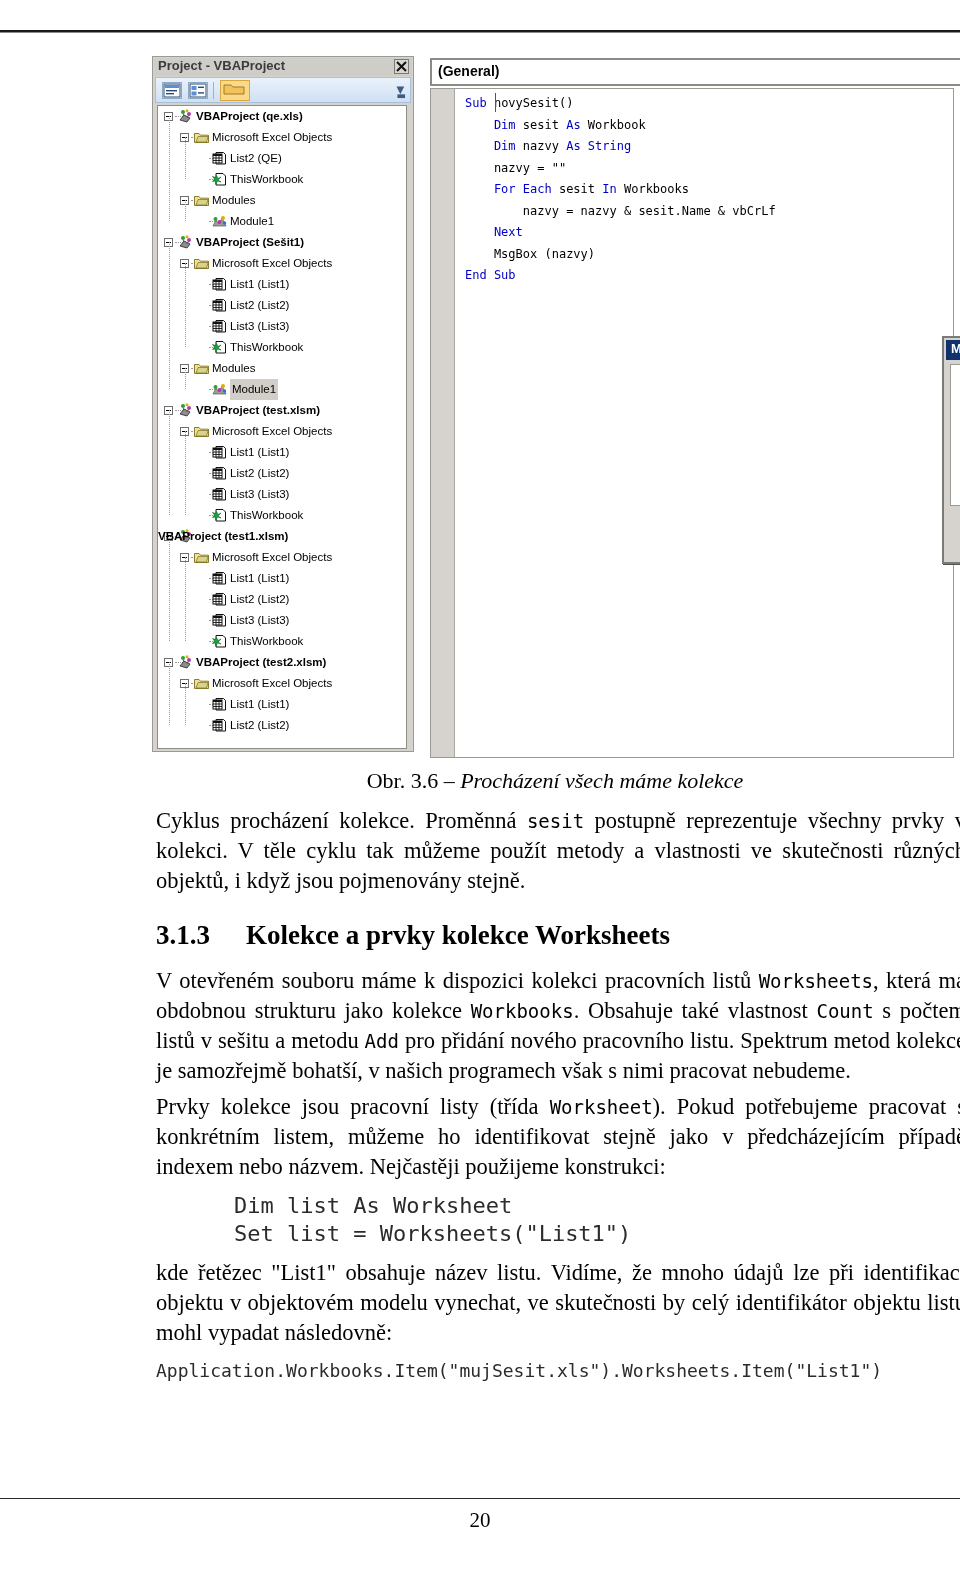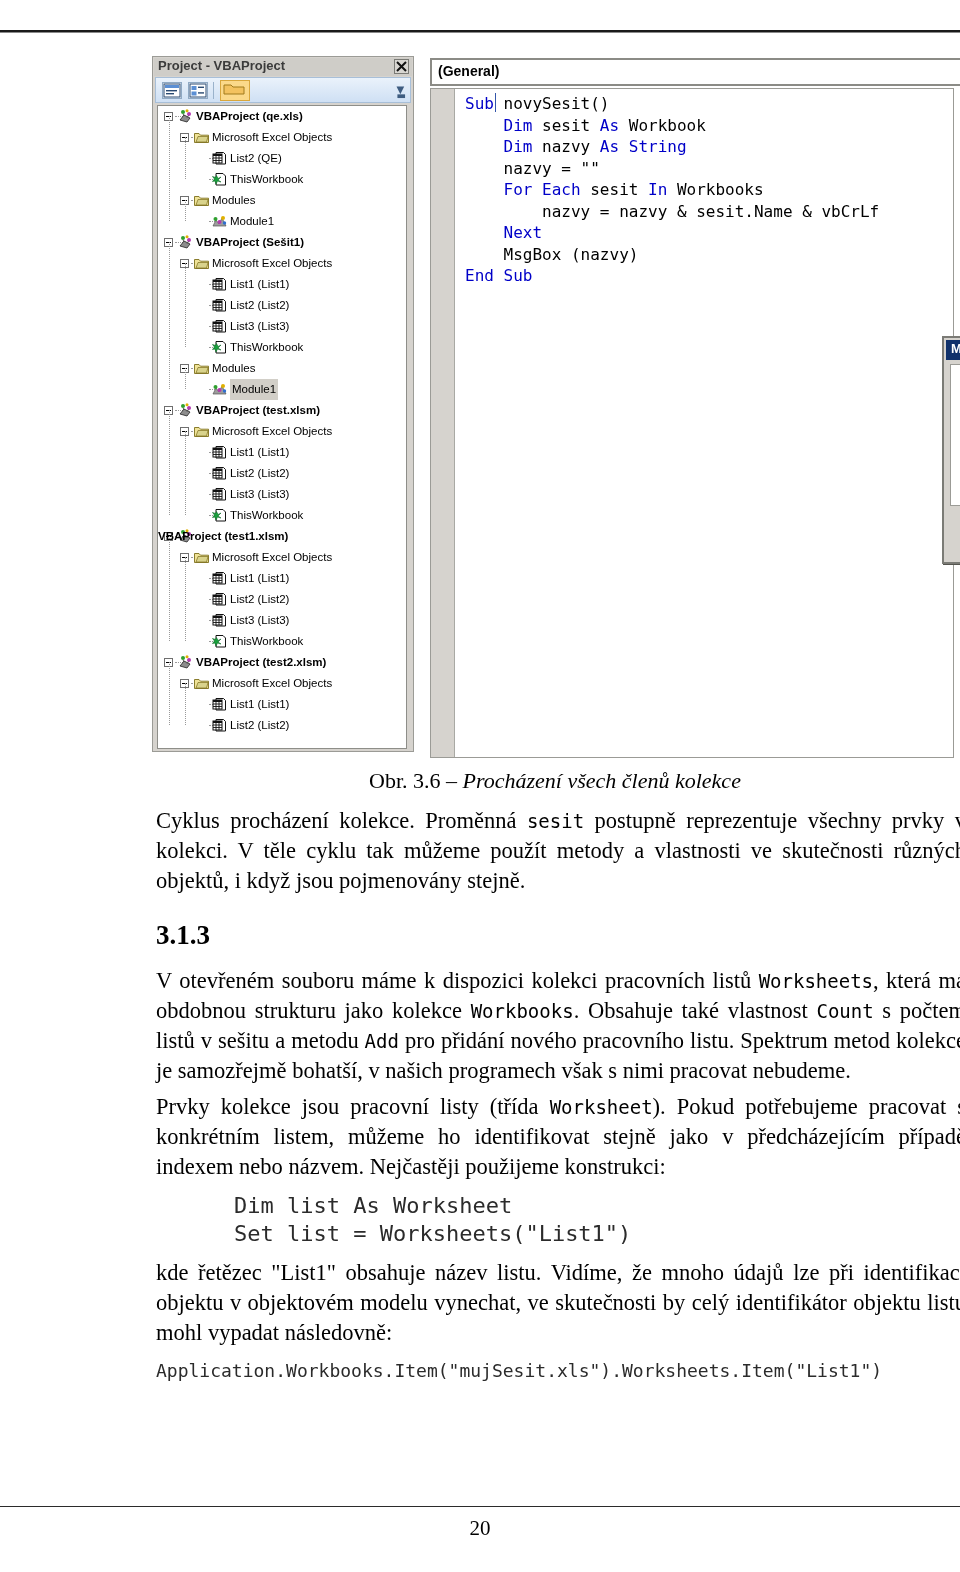--- a/index.html
+++ b/index.html
@@ -136,21 +136,21 @@
     position:absolute;left:0;top:32px;width:524px;height:670px;
     background:#ffffff;border:1px solid #9b9b96;box-sizing:border-box;
   }
   .code-gutter{
     position:absolute;left:0;top:0;width:24px;height:100%;
     background:#d6d3ce;border-right:1px solid #a9a9a4;box-sizing:border-box;
   }
   .code-lines{
     position:absolute;left:34px;top:4px;
     font-family:"DejaVu Sans Mono","Liberation Mono",monospace;
-    font-size:16px;line-height:21.5px;
+    font-size:12px;line-height:21.5px;
     white-space:pre;
     color:#000;
   }
   .kw{color:#0000c8;}
   .caret{
     position:absolute;left:64px;top:4px;width:1px;height:19px;background:#3355aa;
   }
 
   
   .msgbox{
@@ -197,21 +197,21 @@
     font-family:"DejaVu Sans Mono","Liberation Mono",monospace;
     font-size:22px;line-height:28px;white-space:pre;
     margin:10px 0 10px 78px;color:#2b2b2b;
   }
   .codeline-small{
     font-family:"DejaVu Sans Mono","Liberation Mono",monospace;
     font-size:18px;line-height:26px;white-space:pre;margin:10px 0 0 0;color:#2b2b2b;
   }
 
   
-  .page-footer{position:absolute;left:0;bottom:8px;width:960px;height:70px;}
+  .page-footer{position:absolute;left:0;bottom:16px;width:960px;height:70px;}
   .page-footer .foot-rule{
     position:absolute;left:0;top:12px;width:960px;height:0;
     border-top:1px solid #2b2b2b;
   }
   .page-footer .pagenum{
     position:absolute;left:0;top:22px;width:960px;text-align:center;
     font-size:21px;
   }
 </style>
 </head>
@@ -463,29 +463,30 @@
       </div>
       <div class="mb-body">
         
       </div>
 
     </div>
   </div>
 </div>
 
 <div class="fig-caption">
-  <span>Obr. 3.6 – </span><span class="ital">Procházení všech členů kolekce</span>
+  <span>Obr. 3.6 – </span><span class="ital">Procházení všech máme kolekce</span>
 </div>
 
 <div class="body">
 
   <p class="p first"><span>Cyklus procházení kolekce. Proměnná </span><span class="mono">sesit</span><span> postupně reprezentuje všechny prvky v kolekci. V těle cyklu tak můžeme použít metody a vlastnosti ve skutečnosti různých objektů, i když jsou pojmenovány stejně.</span></p>
 
   <div class="h3">
     <span class="num">3.1.3</span>
+    <span>Kolekce a prvky kolekce Worksheets</span>
   </div>
 
   <p class="p"><span>V otevřeném souboru máme k dispozici kolekci pracovních listů </span><span class="mono">Worksheets</span><span>, která má obdobnou strukturu jako kolekce </span><span class="mono">Workbooks</span><span>. Obsahuje také vlastnost </span><span class="mono">Count</span><span> s počtem listů v sešitu a metodu </span><span class="mono">Add</span><span> pro přidání nového pracovního listu. Spektrum metod kolekce je samozřejmě bohatší, v našich programech však s nimi pracovat nebudeme.</span></p>
 
   <p class="p"><span>Prvky kolekce jsou pracovní listy (třída </span><span class="mono">Worksheet</span><span>). Pokud potřebujeme pracovat s konkrétním listem, můžeme ho identifikovat stejně jako v předcházejícím případě indexem nebo názvem. Nejčastěji použijeme konstrukci:</span></p>
 
   <div class="codeblock">Dim list As Worksheet
 Set list = Worksheets("List1")</div>
 
   <p class="p"><span>kde řetězec "List1" obsahuje název listu. Vidíme, že mnoho údajů lze při identifikaci objektu v objektovém modelu vynechat, ve skutečnosti by celý identifikátor objektu listu mohl vypadat následovně:</span></p>

